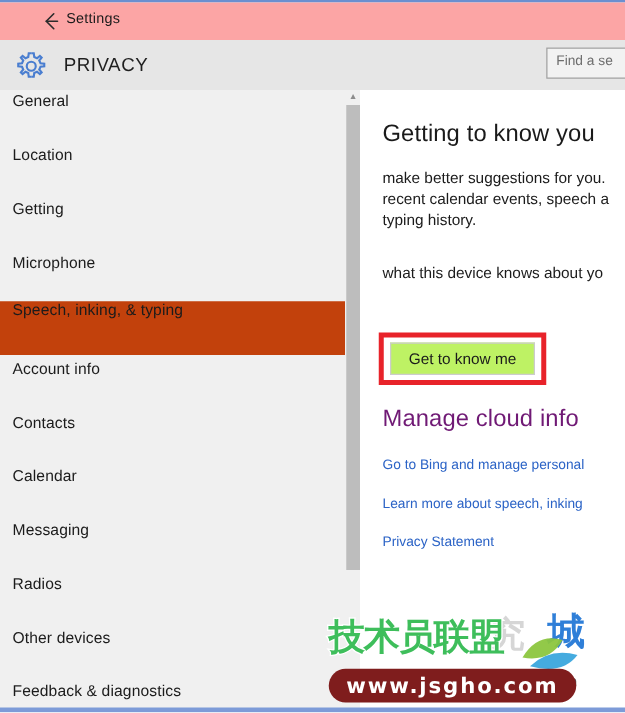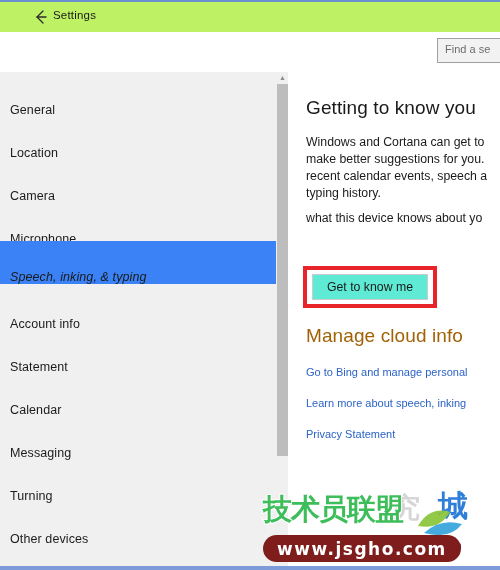--- a/index.html
+++ b/index.html
@@ -8,21 +8,21 @@
     background:#ffffff;
     font-family:"Liberation Sans","DejaVu Sans",sans-serif;
     -webkit-font-smoothing:antialiased;
   }
   #app{position:absolute;inset:0;overflow:hidden;background:#ffffff;}
 
   
   .win-top-border{position:absolute;left:0;top:0;width:500px;height:2px;background:#6b8fd0;}
 
   
-  .titlebar{position:absolute;left:0;top:2px;width:500px;height:30px;background:#bef264;}
+  .titlebar{position:absolute;left:0;top:2px;width:500px;height:30px;background:#fca5a5;}
   .back-arrow{
     position:absolute;left:30px;top:5px;width:22px;height:22px;
     color:#2b2b2b;font-size:17px;line-height:22px;text-align:center;cursor:pointer;
   }
   .titlebar-label{
     position:absolute;left:53px;top:7px;font-size:11.5px;color:#1a1a1a;letter-spacing:.2px;
   }
 
   .headerbar{position:absolute;left:0;top:32px;width:500px;height:40px;background:#e6e6e6;}
   .gear{position:absolute;left:12px;top:8px;width:26px;height:26px;}
@@ -38,24 +38,24 @@
     position:absolute;left:7px;top:4px;font-size:11px;color:#6d6d6d;white-space:nowrap;
   }
 
   
   .sidebar{
     position:absolute;left:0;top:72px;width:288px;height:498px;
     background:#f0f0f0;overflow:hidden;
   }
   .nav-item{
     position:absolute;left:0;width:276px;height:43px;box-sizing:border-box;
-    display:flex;align-items:flex-end;padding-left:10px;cursor:default;
+    display:flex;align-items:flex-start;padding-left:10px;cursor:default;
   }
   .nav-item span{font-size:12.5px;color:#1b1b1b;white-space:nowrap;letter-spacing:.1px;}
-  .nav-item.selected{background:#3b82f6;font-style:italic;}
+  .nav-item.selected{background:#c2410c;}
 
   
   .sb-track{position:absolute;left:276px;top:72px;width:12px;height:498px;background:#f0f0f0;}
   .sb-up{position:absolute;left:277px;top:72px;width:11px;height:12px;
     font-size:7px;color:#8c8c8c;text-align:center;line-height:12px;cursor:pointer;}
   .sb-thumb{position:absolute;left:277px;top:84px;width:11px;height:372px;background:#bdbdbd;cursor:pointer;}
 
   
   .pane-div{position:absolute;left:288px;top:72px;width:2px;height:498px;background:#ffffff;}
 
@@ -67,26 +67,26 @@
   }
   .para{position:absolute;left:16px;font-size:12.3px;color:#1b1b1b;line-height:17px;white-space:nowrap;}
   .para1{top:62px;}
   .para2{top:138px;}
   .redbox{
     position:absolute;left:13px;top:194px;width:134px;height:42px;
     border:4px solid #e8232a;box-sizing:border-box;
   }
   .btn{
     position:absolute;left:22px;top:202px;width:116px;height:26px;
-    background:#5eead4;border:1px solid #cccccc;box-sizing:border-box;
+    background:#bef264;border:1px solid #cccccc;box-sizing:border-box;
     font-family:"Liberation Sans","DejaVu Sans",sans-serif;
     font-size:12.3px;color:#1b1b1b;cursor:pointer;padding:0;
   }
   .h2{
-    position:absolute;left:16px;top:253px;font-size:19px;color:#a16207;
+    position:absolute;left:16px;top:253px;font-size:19px;color:#701a75;
     font-weight:400;white-space:nowrap;letter-spacing:.1px;
   }
   .link{position:absolute;left:16px;font-size:11px;color:#2b63c6;white-space:nowrap;cursor:pointer;}
   .link1{top:294px;}
   .link2{top:325px;}
   .link3{top:356px;}
 
   
   .wm-blue{
     position:absolute;left:392px;top:489px;width:108px;height:60px;pointer-events:none;
@@ -125,75 +125,90 @@
   <div class="titlebar">
     <div class="back-arrow">
       <svg width="20" height="20" viewBox="0 0 20 20" aria-hidden="true">
         <path d="M12 4 L6 10 L12 16" fill="none" stroke="#2b2b2b" stroke-width="1.3" stroke-linecap="round" stroke-linejoin="round"></path>
         <path d="M6 10 L15 10" fill="none" stroke="#2b2b2b" stroke-width="1.3" stroke-linecap="round"></path>
       </svg>
     </div>
     <div class="titlebar-label">Settings</div>
   </div>
 
+  <div class="headerbar">
+    <div class="gear">
+      <svg width="26" height="26" viewBox="0 0 26 26" aria-hidden="true">
+        <g fill="none" stroke="#4a7ed0" stroke-width="1.7">
+          <circle cx="13" cy="13" r="3.6"></circle>
+          <path d="M13 2.6 L15 2.6 L15.4 5.6 L17.6 6.6 L19.9 4.7 L21.3 6.1 L19.4 8.4
+                   L20.4 10.6 L23.4 11 L23.4 13 L20.4 13.4 L19.4 15.6 L21.3 17.9
+                   L19.9 19.3 L17.6 17.4 L15.4 18.4 L15 21.4 L13 21.4"></path>
+          <path d="M13 2.6 L11 2.6 L10.6 5.6 L8.4 6.6 L6.1 4.7 L4.7 6.1 L6.6 8.4
+                   L5.6 10.6 L2.6 11 L2.6 13 L5.6 13.4 L6.6 15.6 L4.7 17.9
+                   L6.1 19.3 L8.4 17.4 L10.6 18.4 L11 21.4 L13 21.4"></path>
+        </g>
+      </svg>
+    </div>
+    <div class="page-title">PRIVACY</div>
+  </div>
 
   <div class="searchbox">
     <span>Find a se</span>
   </div>
 
   <div class="sidebar">
     <div class="nav-item" style="top:2px">
         <span>General</span>
       </div>
     <div class="nav-item" style="top:45px">
         <span>Location</span>
       </div>
     <div class="nav-item" style="top:88px">
-        <span>Camera</span>
+        <span>Getting</span>
       </div>
     <div class="nav-item" style="top:131px">
         <span>Microphone</span>
       </div>
     <div class="nav-item selected" style="top:169px">
         <span>Speech, inking, &amp; typing</span>
       </div>
     <div class="nav-item" style="top:216px">
         <span>Account info</span>
       </div>
     <div class="nav-item" style="top:259px">
-        <span>Statement</span>
+        <span>Contacts</span>
       </div>
     <div class="nav-item" style="top:302px">
         <span>Calendar</span>
       </div>
     <div class="nav-item" style="top:345px">
         <span>Messaging</span>
       </div>
     <div class="nav-item" style="top:388px">
-        <span>Turning</span>
+        <span>Radios</span>
       </div>
     <div class="nav-item" style="top:431px">
         <span>Other devices</span>
       </div>
     <div class="nav-item" style="top:474px">
         <span>Feedback &amp; diagnostics</span>
       </div>
   </div>
 
   <div class="sb-track"></div>
   <div class="sb-up">▲</div>
   <div class="sb-thumb"></div>
 
   <div class="pane-div"></div>
 
   <div class="content">
     <div class="h1">Getting to know you</div>
 
     <div class="para para1">
-      <div>Windows and Cortana can get to</div>
       <div>make better suggestions for you.</div>
       <div>recent calendar events, speech a</div>
       <div>typing history.</div>
     </div>
 
     <div class="para para2">
       <div>what this device knows about yo</div>
     </div>
 
     <div class="redbox"></div>

